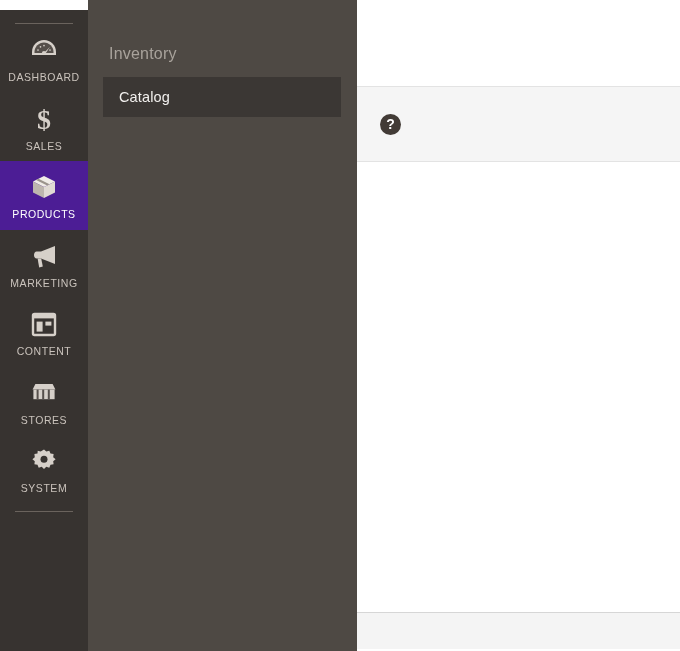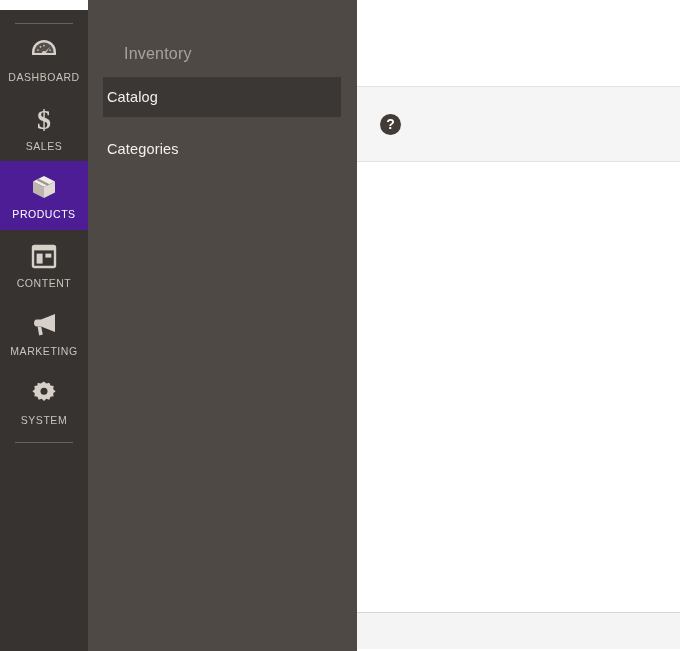--- a/index.html
+++ b/index.html
@@ -71,29 +71,29 @@
     position: absolute;
     left: 88px; top: 0;
     width: 269px;
     height: 651px;
     background: #4e4944;
     z-index: 2;
   }
   .flyout-title {
     color: #a8a29b;
     font-size: 16px;
-    padding: 45px 0 0 36px;
+    padding: 45px 0 0 21px;
     letter-spacing: 0.2px;
     font-weight: normal;
   }
   .flyout-list { list-style: none; margin-top: 14px; }
   .flyout-link {
     display: block;
-    margin: 0 16px 12px 15px;
-    padding: 12px 0 12px 4px;
+    margin: 0 16px 0 15px;
+    padding: 12px 0 12px 16px;
     color: #f2f0ee;
     font-size: 14.5px;
     text-decoration: none;
     cursor: pointer;
     letter-spacing: 0.15px;
   }
   .flyout-link.hovered { background: #3b3734; }
 
   
   #content {
@@ -182,41 +182,53 @@
           <path d="M9.5 6.8l11 5.5-2.4 1.2-11-5.5z" fill="#9b948c"></path>
         </svg>
       </span>
       <span class="nav-label">PRODUCTS</span>
     </a>
 
 
     <a class="nav-item" href="#">
       <span class="nav-icon">
         <svg width="30" height="30" viewBox="0 0 30 30">
+          <path d="M26 5v18l-14-5.4V10.4z" fill="#d6d0c9"></path>
+          <path d="M12 10.4v7.2H7.6c-1.5 0-2.6-1.6-2.6-3.6s1.1-3.6 2.6-3.6z" fill="#d6d0c9"></path>
+          <path d="M8.6 17.6h3.6l1.6 8-3.6.9z" fill="#d6d0c9"></path>
+        </svg>
+      </span>
+      <span class="nav-label">MARKETING</span>
+    </a>
+
+    <a class="nav-item" href="#">
+      <span class="nav-icon">
+        <svg width="30" height="30" viewBox="0 0 30 30">
           <rect x="4" y="5" width="22" height="21" rx="1.5" fill="none" stroke="#d6d0c9" stroke-width="2.4"></rect>
           <rect x="4" y="5" width="22" height="4.4" fill="#d6d0c9"></rect>
           <rect x="7.6" y="12.6" width="6" height="10" fill="#d6d0c9"></rect>
           <rect x="16.4" y="12.6" width="6" height="4" fill="#d6d0c9"></rect>
         </svg>
       </span>
       <span class="nav-label">CONTENT</span>
     </a>
 
-    <a class="nav-item" href="#">
-      <span class="nav-icon">
-        <svg width="30" height="30" viewBox="0 0 30 30">
-          <path d="M26 5v18l-14-5.4V10.4z" fill="#d6d0c9"></path>
-          <path d="M12 10.4v7.2H7.6c-1.5 0-2.6-1.6-2.6-3.6s1.1-3.6 2.6-3.6z" fill="#d6d0c9"></path>
-          <path d="M8.6 17.6h3.6l1.6 8-3.6.9z" fill="#d6d0c9"></path>
-        </svg>
-      </span>
-      <span class="nav-label">MARKETING</span>
-    </a>
-
-
+
+    <a class="nav-item" href="#">
+      <span class="nav-icon">
+        <svg width="30" height="30" viewBox="0 0 30 30">
+          <path d="M3.6 11.6L6.4 6h17.2l2.8 5.6z" fill="#d6d0c9"></path>
+          <rect x="4.4" y="11.6" width="21.2" height="9.6" fill="#d6d0c9"></rect>
+          <rect x="7.6" y="11.6" width="2" height="9.6" fill="#56504b"></rect>
+          <rect x="13.2" y="11.6" width="2" height="9.6" fill="#56504b"></rect>
+          <rect x="18.8" y="11.6" width="2" height="9.6" fill="#56504b"></rect>
+        </svg>
+      </span>
+      <span class="nav-label">STORES</span>
+    </a>
 
     <a class="nav-item" href="#">
       <span class="nav-icon">
         <svg width="30" height="30" viewBox="0 0 30 30">
           <path d="M15 3.5l2.3 2.1 3-.9 1.2 2.9 3.1.5-.4 3.1 2.4 2-2.4 2 .4 3.1-3.1.5-1.2 2.9-3-.9-2.3 2.1-2.3-2.1-3 .9-1.2-2.9-3.1-.5.4-3.1-2.4-2 2.4-2-.4-3.1 3.1-.5L8.7 4.7l3 .9z" fill="#d6d0c9"></path>
           <circle cx="15" cy="13.2" r="3.5" fill="#373330"></circle>
         </svg>
       </span>
       <span class="nav-label">SYSTEM</span>
     </a>
@@ -231,25 +243,20 @@
   </nav>
 
   <div id="flyout">
     <div class="flyout-title">Inventory</div>
     <ul class="flyout-list">
       <li>
         <a class="flyout-link hovered" href="#">
           <span>Catalog</span>
         </a>
       </li>
-      <li>
-        <a class="flyout-link" href="#">
-          <span>Categories</span>
-        </a>
-      </li>
     </ul>
   </div>
 
   <main id="content">
     <div class="page-header-area"></div>
     <div class="toolbar-band">
       <span class="help-icon">?</span>
     </div>
     <div class="content-body"></div>
     <div class="content-footer"></div>

